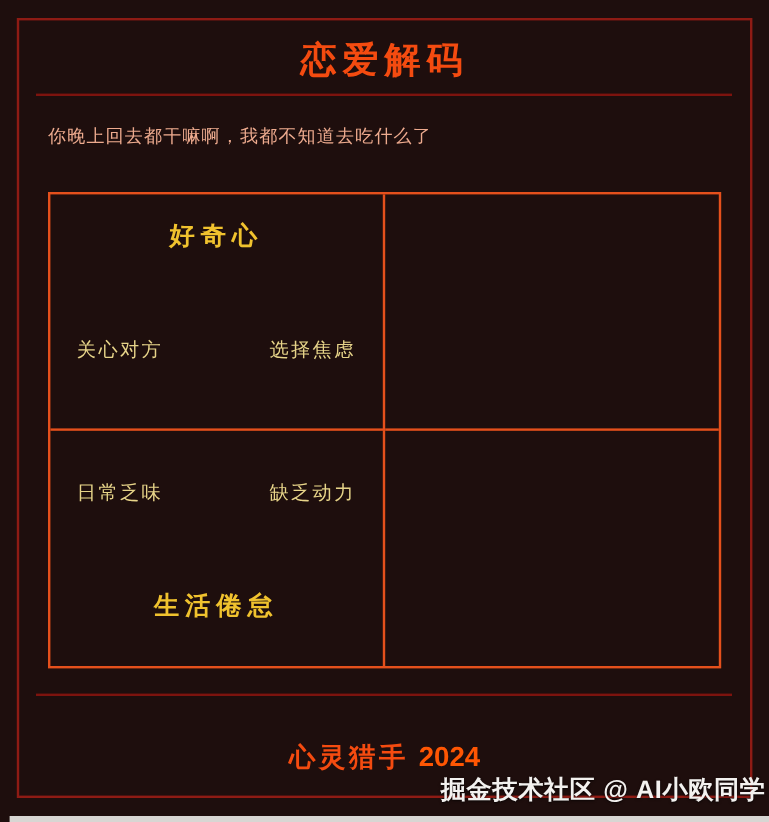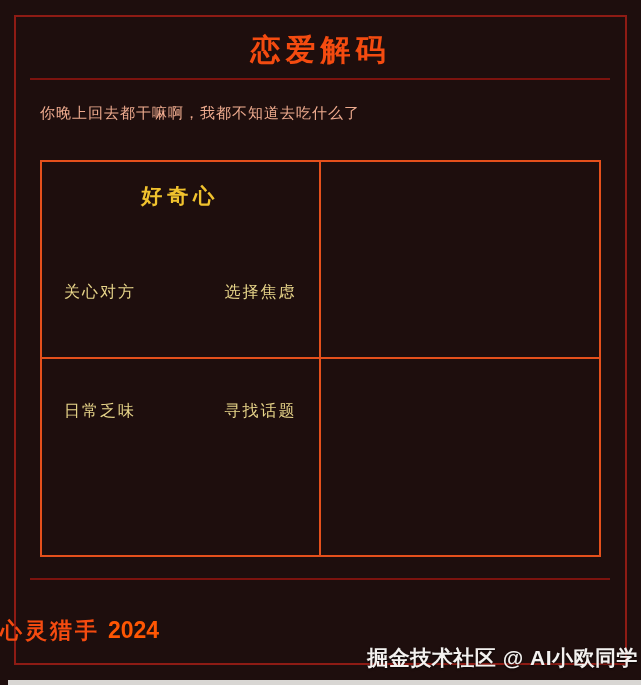--- a/index.html
+++ b/index.html
@@ -57,21 +57,21 @@
     position:absolute;left:0;right:0;display:flex;justify-content:space-between;
     padding:0 22px;font-size:16px;letter-spacing:2px;color:var(--quadrant-item);
   }
   .quad-items.row-low{top:120px;}
   .quad-items.row-high{top:42px;}
   .footer-rule{
     position:absolute;top:578px;left:30px;width:580px;height:0;
     border-top:2px solid var(--divider-line);
   }
   .footer{
-    position:absolute;top:616px;left:0;width:100%;
+    position:absolute;top:616px;left:0;width:100%;text-align:center;
     font-size:22px;white-space:nowrap;
   }
   .footer .brand{color:var(--title-accent);font-weight:bold;letter-spacing:3px;}
   .footer .year{
     color:var(--year-accent);margin-left:8px;font-weight:bold;
     font-family:"Liberation Sans","DejaVu Sans",sans-serif;font-size:23px;
   }
   .watermark{
     position:absolute;top:644px;right:3px;white-space:nowrap;
     font-family:"Liberation Sans","DejaVu Sans",sans-serif;
@@ -102,22 +102,23 @@
       <span>选择焦虑</span>
     </div>
   </section>
 
   <section class="quad tr">
   </section>
 
   <section class="quad bl">
     <div class="quad-items row-high">
       <span>日常乏味</span>
-      <span>寻找话题</span>
+      <span>缺乏动力</span>
     </div>
+    <h2 class="quad-title pos-bottom">生活倦怠</h2>
   </section>
 
   <section class="quad br">
   </section>
 
 </div>
 
 <div class="footer-rule"></div>
 
 <div class="footer">

